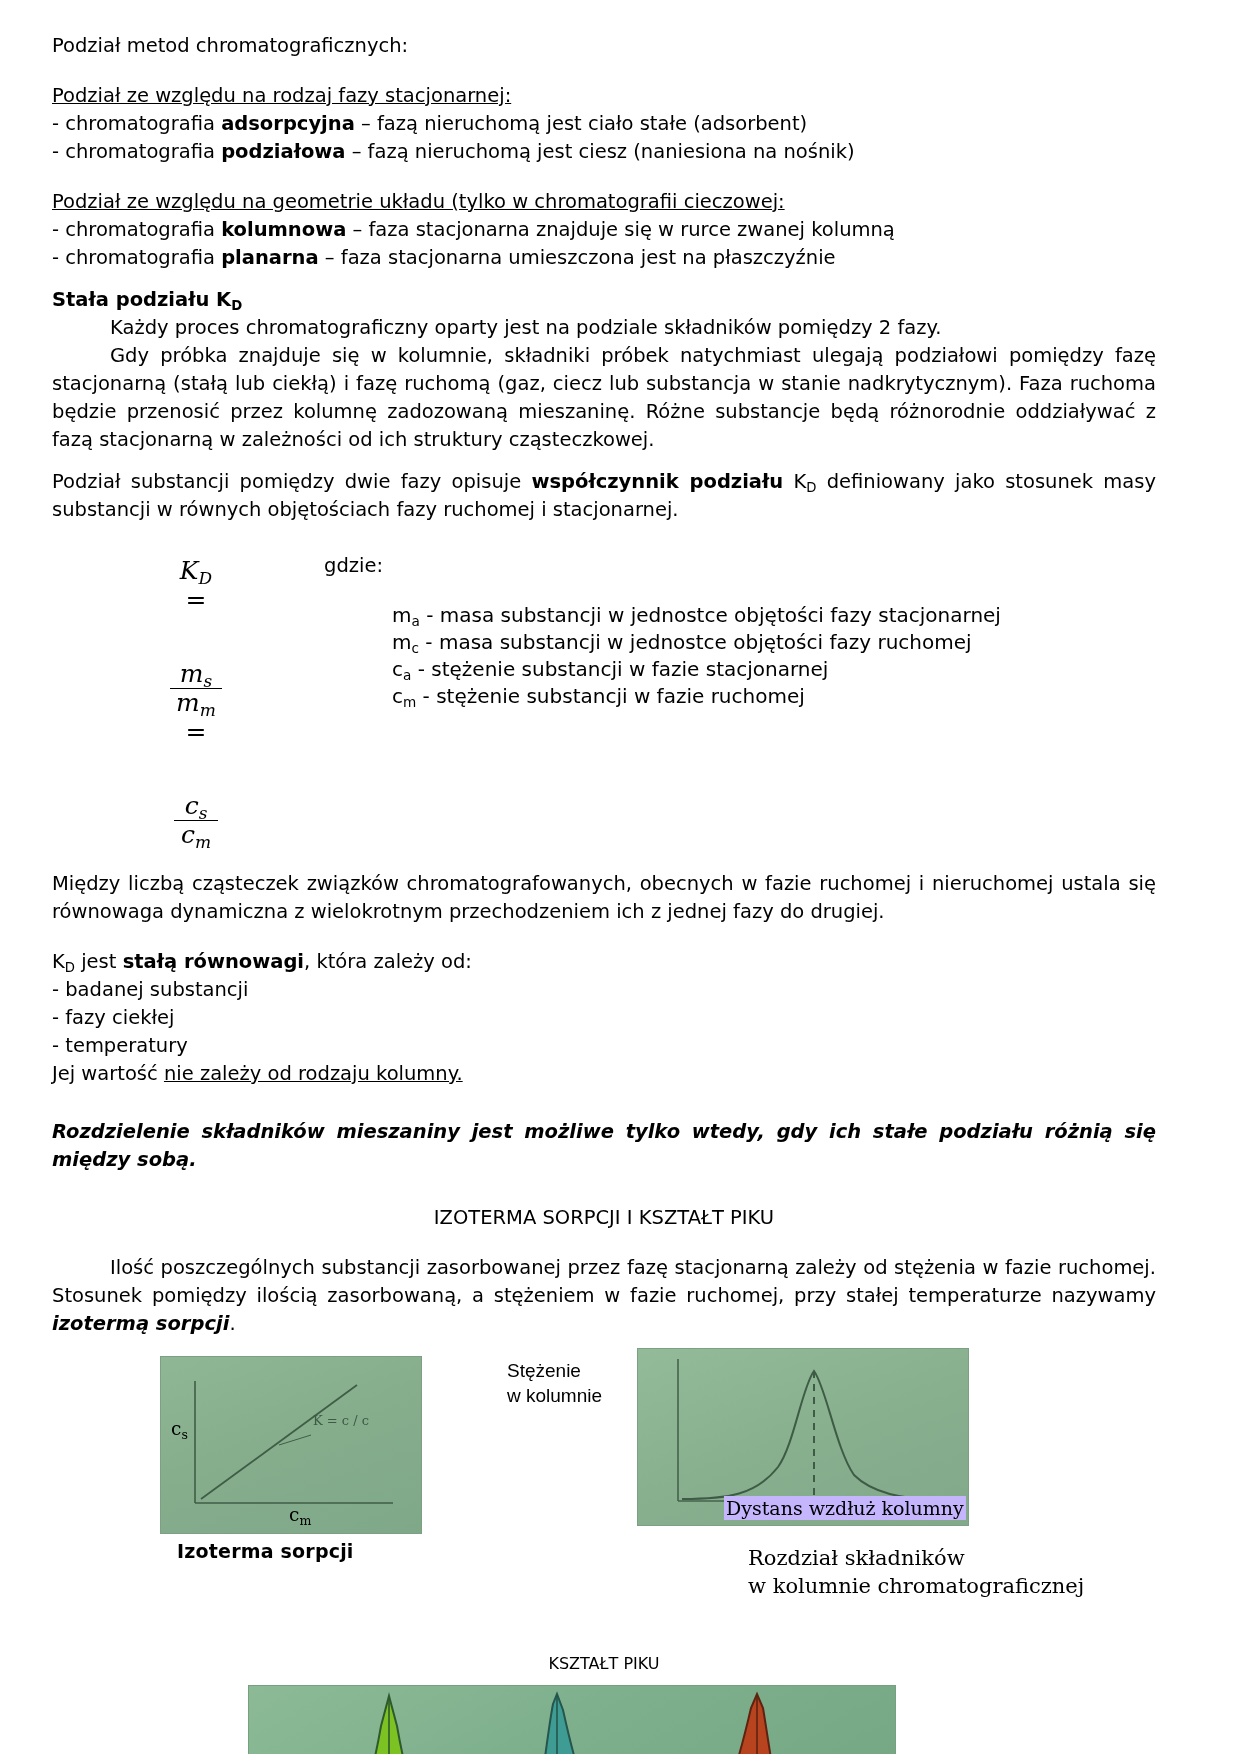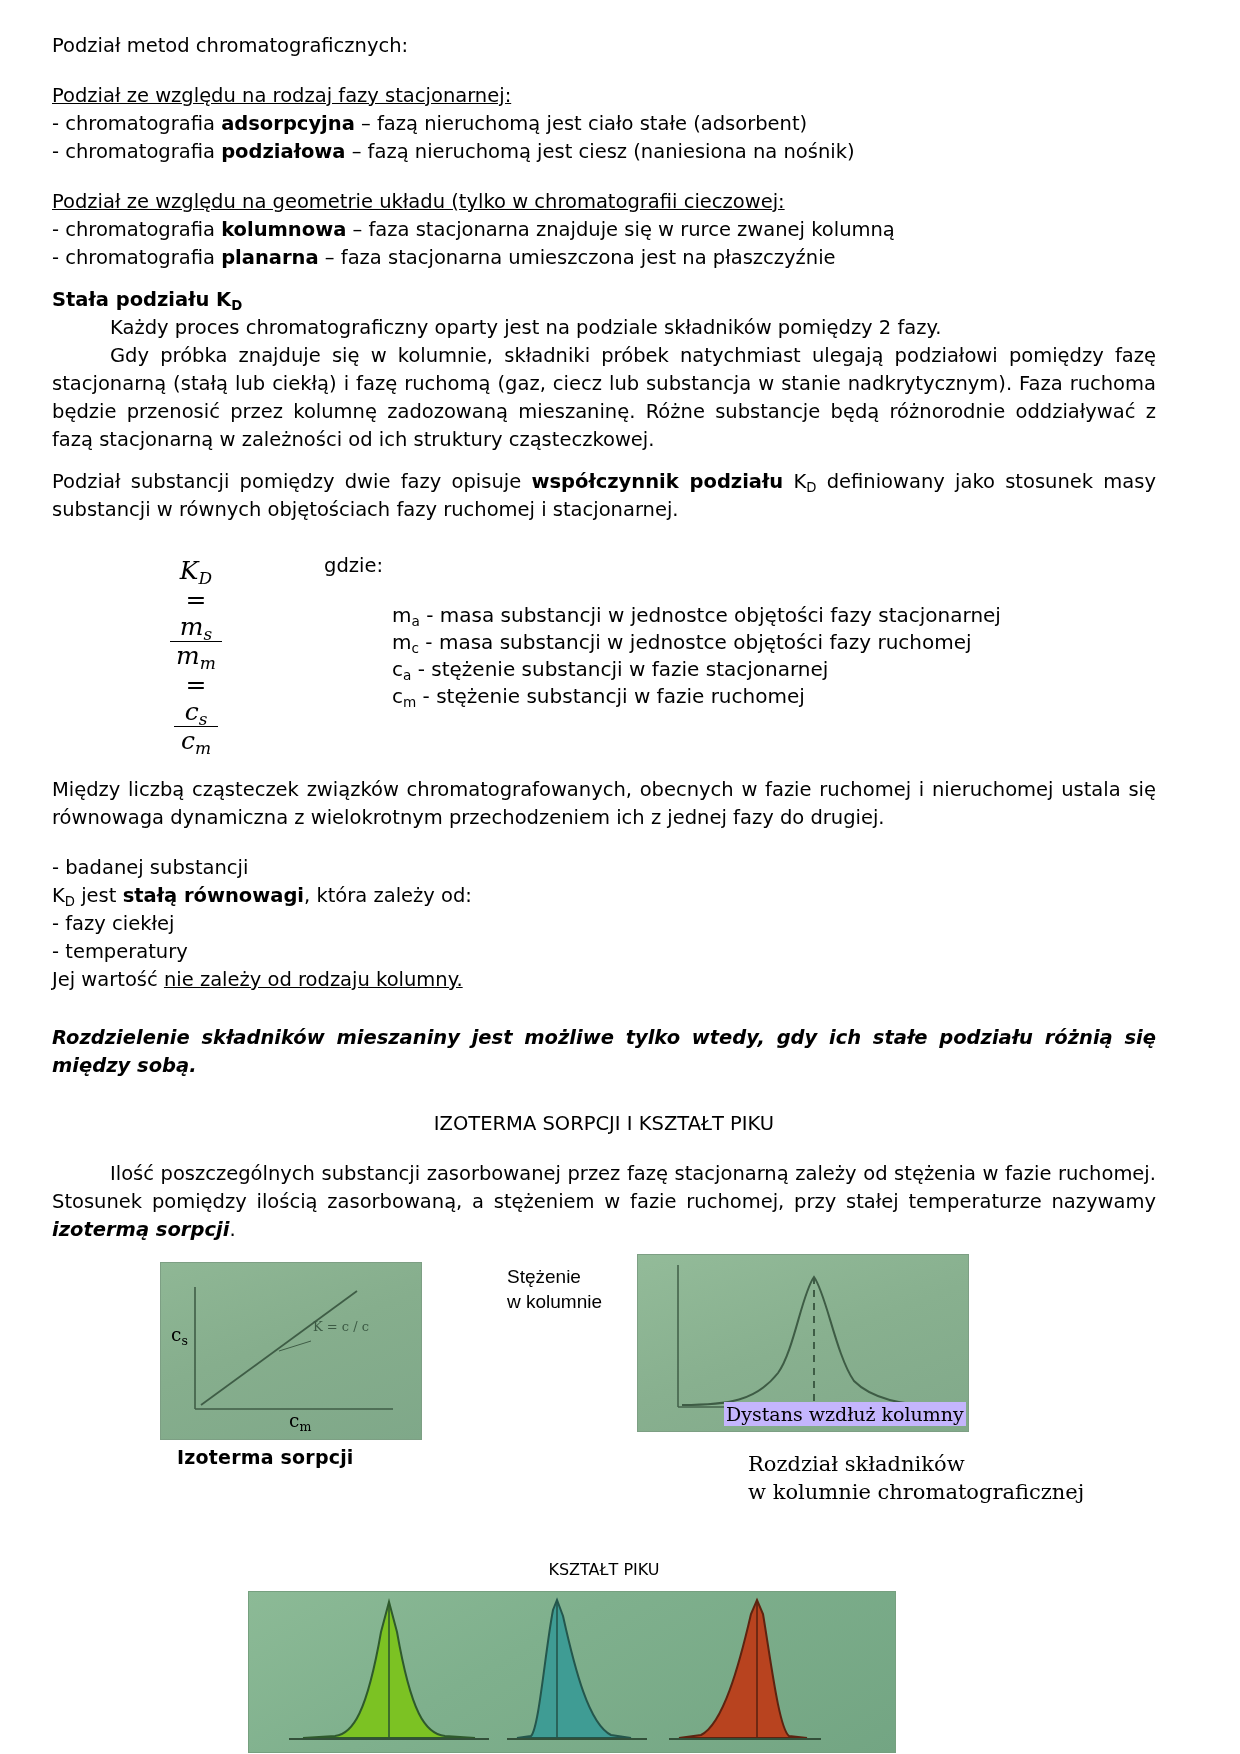--- a/index.html
+++ b/index.html
@@ -77,21 +77,21 @@
     padding-top: 6px;
     flex-direction: column;
   }
   .frac {
     display: inline-flex;
     flex-direction: column;
     align-items: center;
     vertical-align: middle;
     line-height: 1.05;
   }
-  .frac .num { padding: 0 6px 1px 6px; }
+  .frac .num { padding: 0 6px 1px 6px; margin-top: 47px; }
   .frac .bar {
     display: block;
     width: 100%;
     min-width: 44px;
     border-top: 1.6px solid #000;
   }
   .frac .den { padding: 1px 6px 0 6px; }
   .where {
     flex: 1;
     padding-top: 2px;
@@ -258,22 +258,22 @@
       </div>
     </div>
   </div>
 
   <div class="gap-md"></div>
 
   <div class="just">Między liczbą cząsteczek związków chromatografowanych, obecnych w fazie ruchomej i nieruchomej ustala się równowaga dynamiczna z wielokrotnym przechodzeniem ich z jednej fazy do drugiej.</div>
 
   <div class="gap-md"></div>
 
+  <div class="line"><span>K</span><sub>D</sub><span> jest </span><span class="b">stałą równowagi</span><span>, która zależy od:</span></div>
   <div class="line">- badanej substancji</div>
-  <div class="line"><span>K</span><sub>D</sub><span> jest </span><span class="b">stałą równowagi</span><span>, która zależy od:</span></div>
   <div class="line">- fazy ciekłej</div>
   <div class="line">- temperatury</div>
   <div class="line"><span>Jej wartość </span><span class="u">nie zależy od rodzaju kolumny.</span></div>
 
   <div class="gap-lg"></div>
 
   <div class="just bi">Rozdzielenie składników mieszaniny jest możliwe tylko wtedy, gdy ich stałe podziału różnią się między sobą.</div>
 
   <div class="gap-lg"></div>
 

